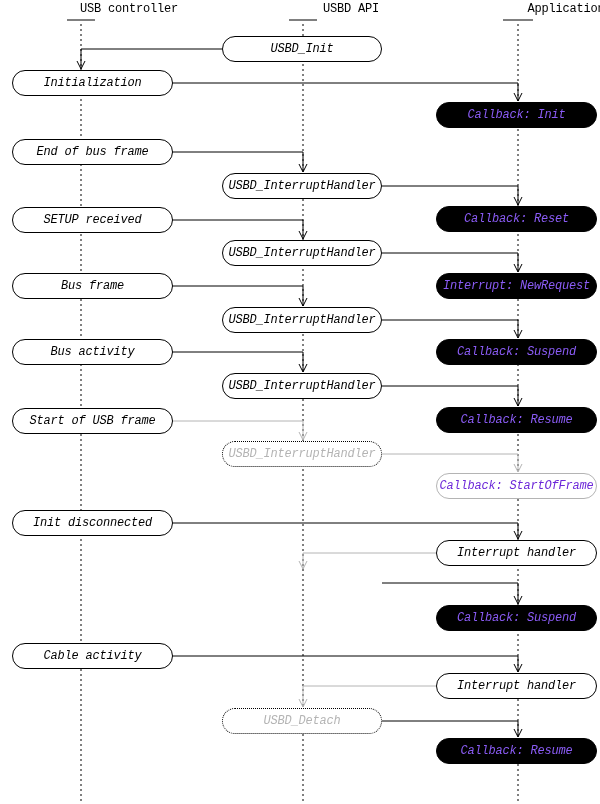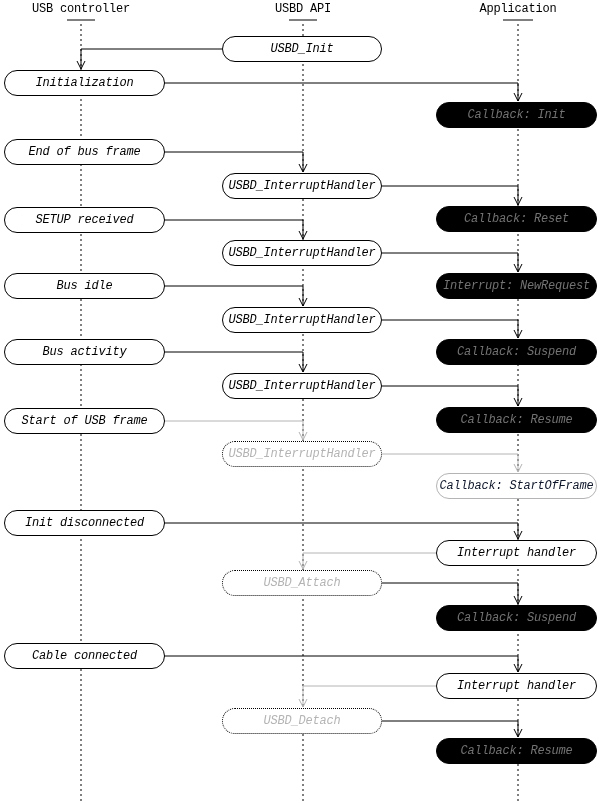--- a/index.html
+++ b/index.html
@@ -4,34 +4,34 @@
 <style>
   html,body{margin:0;padding:0;background:#ffffff;}
   .stage{
     position:relative;width:600px;height:804px;background:#ffffff;
     font-family:"Liberation Mono","DejaVu Sans Mono",monospace;
     color:#000;overflow:hidden;
   }
   .lines{position:absolute;left:0;top:0;width:600px;height:804px;}
   .hdr{
     position:absolute;top:2px;width:160px;text-align:center;
-    font-size:12px;letter-spacing:-0.2px;white-space:nowrap;
+    font-size:12px;letter-spacing:-0.2px;white-space:nowrap;padding-left:48px;
   }
   .bx{
     position:absolute;height:26px;box-sizing:border-box;
     background:#fff;border:1px solid #000;border-radius:13px;
     display:flex;align-items:center;justify-content:center;
     font-size:12px;letter-spacing:-0.2px;white-space:nowrap;font-style:italic;
   }
-  .bx.l{left:4px;width:161px;}
+  .bx.l{left:12px;width:161px;}
   .bx.m{left:222px;width:160px;}
   .bx.r{left:436px;width:161px;}
-  .bx.black{background:#000;color:#737373;border-color:#000;}
+  .bx.black{background:#000;color:#8b5cf6;border-color:#000;}
   .bx.ghost{border-style:dotted;color:#b4b4b4;}
-  .bx.grayout{border-color:#b4b4b4;color:#0f172a;}
+  .bx.grayout{border-color:#b4b4b4;color:#6d28d9;}
 </style>
 </head>
 <body>
 
 <div class="stage">
 
   <svg class="lines" width="600" height="804" viewBox="0 0 600 804" stroke-linecap="butt" fill="none">
 
     <path d="M67 20 H95" stroke="#000"></path>
     <path d="M289 20 H317" stroke="#000"></path>
@@ -118,31 +118,30 @@
   <div class="hdr" style="left:1px">USB controller</div>
   <div class="hdr" style="left:223px">USBD API</div>
   <div class="hdr" style="left:438px">Application</div>
 
   <div class="bx m" style="top:36px">USBD_Init</div>
   <div class="bx m" style="top:173px">USBD_InterruptHandler</div>
   <div class="bx m" style="top:240px">USBD_InterruptHandler</div>
   <div class="bx m" style="top:307px">USBD_InterruptHandler</div>
   <div class="bx m" style="top:373px">USBD_InterruptHandler</div>
   <div class="bx m ghost" style="top:441px">USBD_InterruptHandler</div>
-  <div class="bx m ghost" style="top:570px">USBD_Attach</div>
   <div class="bx m ghost" style="top:708px">USBD_Detach</div>
 
   <div class="bx l" style="top:70px">Initialization</div>
   <div class="bx l" style="top:139px">End of bus frame</div>
   <div class="bx l" style="top:207px">SETUP received</div>
-  <div class="bx l" style="top:273px">Bus idle</div>
+  <div class="bx l" style="top:273px">Bus frame</div>
   <div class="bx l" style="top:339px">Bus activity</div>
   <div class="bx l" style="top:408px">Start of USB frame</div>
   <div class="bx l" style="top:510px">Init disconnected</div>
-  <div class="bx l" style="top:643px">Cable connected</div>
+  <div class="bx l" style="top:643px">Cable activity</div>
 
   <div class="bx r black" style="top:102px">Callback: Init</div>
   <div class="bx r black" style="top:206px">Callback: Reset</div>
   <div class="bx r black" style="top:273px">Interrupt: NewRequest</div>
   <div class="bx r black" style="top:339px">Callback: Suspend</div>
   <div class="bx r black" style="top:407px">Callback: Resume</div>
   <div class="bx r grayout" style="top:473px">Callback: StartOfFrame</div>
   <div class="bx r" style="top:540px">Interrupt handler</div>
   <div class="bx r black" style="top:605px">Callback: Suspend</div>
   <div class="bx r" style="top:673px">Interrupt handler</div>

